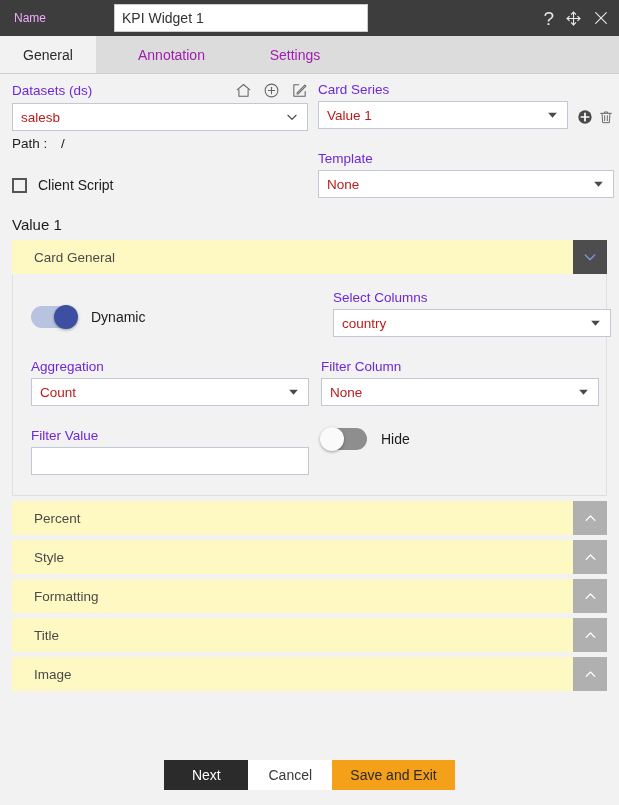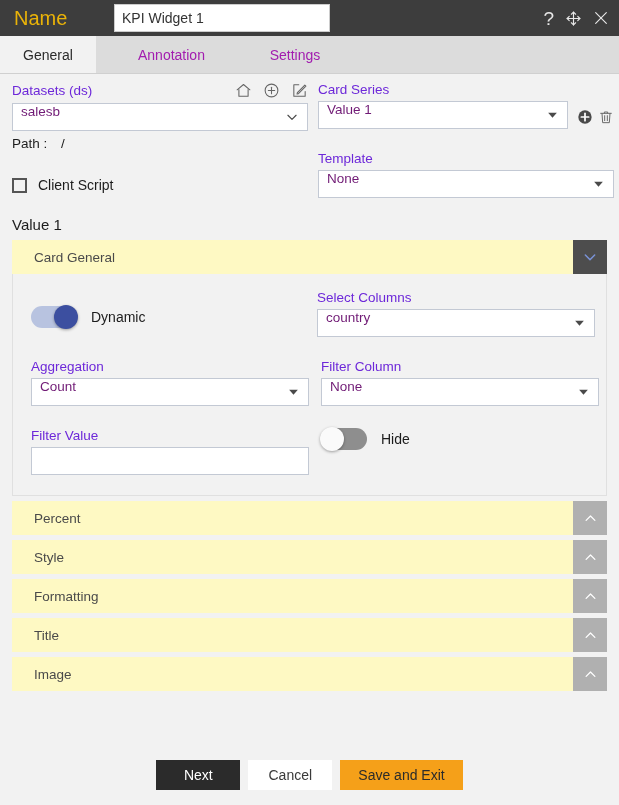--- a/index.html
+++ b/index.html
@@ -13,27 +13,27 @@
 
   
   .titlebar {
     height: 36px;
     background: #3d3d3d;
     display: flex;
     align-items: center;
     padding: 0 10px 0 14px;
   }
   .titlebar-label {
-    color: #eab308;
-    font-size: 20px;
+    color: #f0abfc;
+    font-size: 12px;
     width: 100px;
     flex: 0 0 auto;
   }
   .name-input {
-    width: 216px;
+    width: 254px;
     height: 28px;
     background: #ffffff;
     border: 1px solid #cccccc;
     font-family: "Liberation Sans", sans-serif;
     font-size: 14px;
     color: #333333;
     padding: 0 7px;
     outline: none;
   }
   .titlebar-spacer { flex: 1 1 auto; }
@@ -104,24 +104,24 @@
     color: #666666;
   }
   .label-icons .ic { cursor: pointer; display: flex; }
 
   .select-box {
     position: relative;
     height: 28px;
     background: #ffffff;
     border: 1px solid #c3c9d4;
     display: flex;
-    align-items: flex-start;
+    align-items: center;
     padding: 0 26px 0 8px;
     font-size: 13.5px;
-    color: #701a75;
+    color: #b91c1c;
     cursor: pointer;
   }
   .select-box .caret {
     position: absolute;
     right: 8px;
     top: 50%;
     transform: translateY(-50%);
     display: flex;
   }
   .text-input {
@@ -244,21 +244,21 @@
   .fields-row .fcol + .fcol { margin-left: 12px; }
 
   
   .footer {
     position: absolute;
     left: 0; right: 0;
     top: 760px;
     display: flex;
     justify-content: center;
     align-items: center;
-    gap: 8px;
+    gap: 0;
   }
   .btn {
     height: 30px;
     font-family: "Liberation Sans", sans-serif;
     font-size: 14px;
     border: none;
     cursor: pointer;
     padding: 0 18px;
   }
   .btn-next   { background: #2b2b2b; color: #ffffff; min-width: 84px; }
@@ -409,21 +409,21 @@
 
       <div class="row">
         <div style="width:278px;flex:0 0 auto;">
           <div class="toggle-row" style="margin-top:16px;">
             <span class="toggle on">
               <span class="knob"></span>
             </span>
             <span class="toggle-label">Dynamic</span>
           </div>
         </div>
-        <div style="width:278px;flex:0 0 auto;margin-left:8px;">
+        <div style="width:278px;flex:0 0 auto;margin-left:24px;">
           <span class="field-label">Select Columns</span>
           <div class="select-box">
             <span>country</span>
             <span class="caret">
               <svg width="13" height="13" viewBox="0 0 24 24">
                   <polygon points="4,8 20,8 12,17" fill="#4a4a4a"></polygon>
                 </svg>
             </span>
           </div>
         </div>

